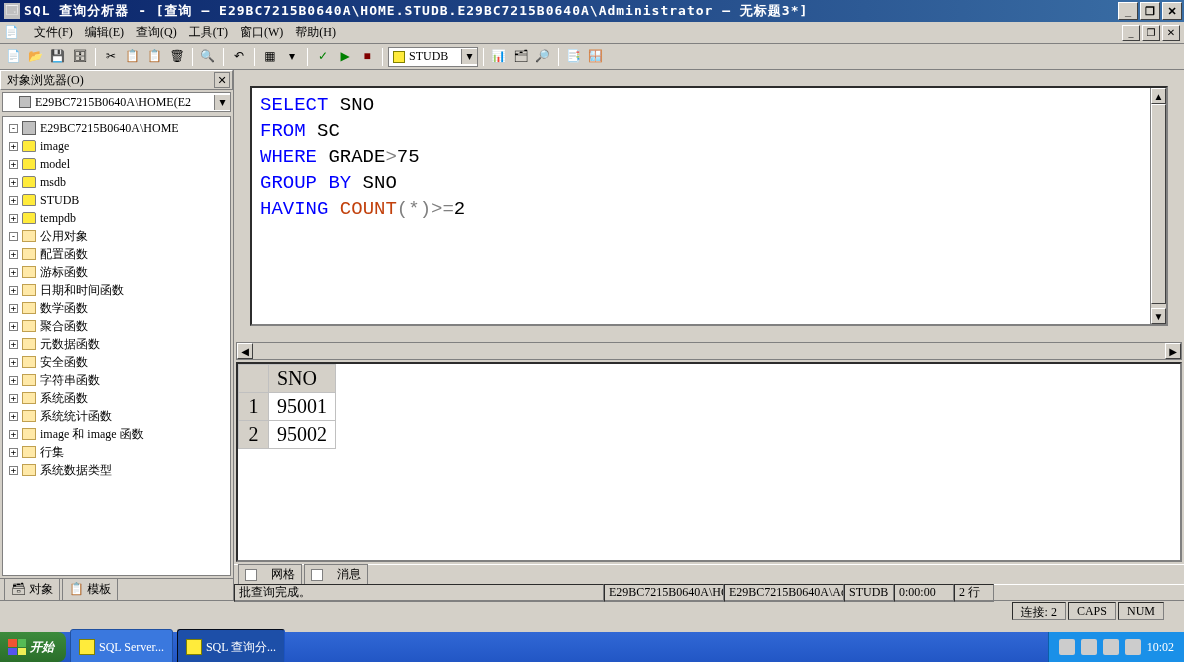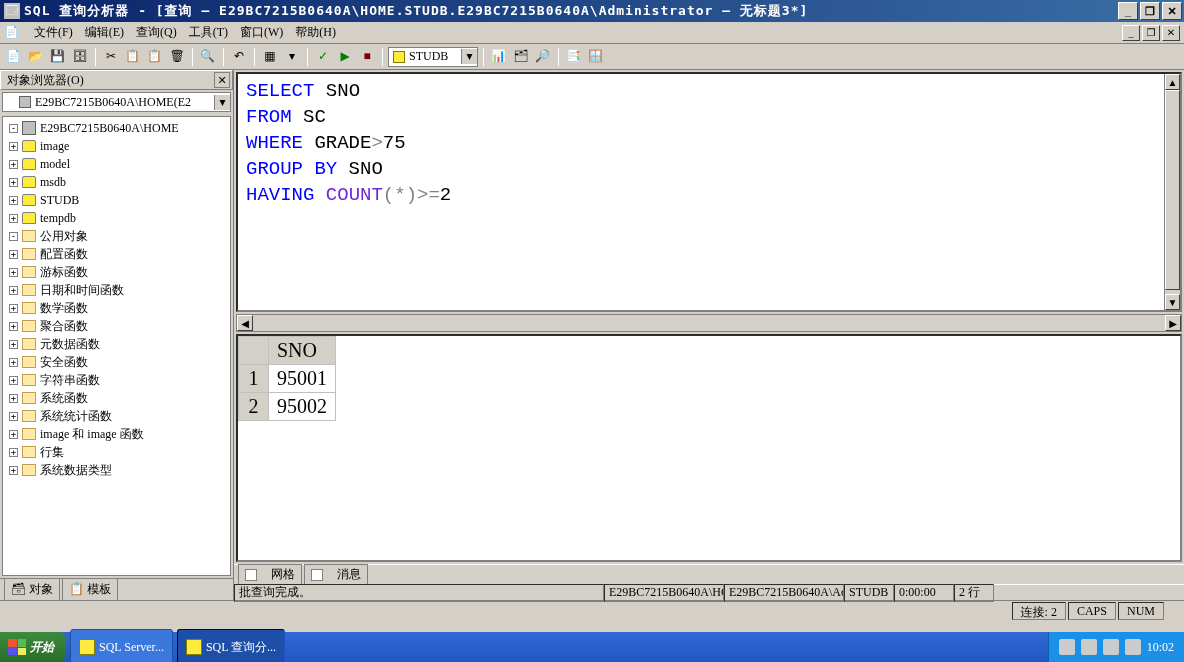--- a/index.html
+++ b/index.html
@@ -36,25 +36,25 @@
 .tree-item.child { padding-left:4px; }
 .tree .expander { width:9px; height:9px; border:1px solid #808080; font-size:9px; line-height:7px; text-align:center; margin-right:4px; font-family:monospace; color:#000;}
 .tree .icon-db { width:14px; height:12px; background:#ffeb3b; border:1px solid #808080; margin-right:4px; border-radius:2px 2px 0 0; }
 .tree .icon-folder { width:14px; height:12px; background:#ffe9a8; border:1px solid #c0a050; margin-right:4px; }
 .tree .icon-server { width:14px; height:14px; background:#c0c0c0; border:1px solid #606060; margin-right:4px; }
 
 .ob-tabs { height:22px; display:flex; align-items:center; padding-left:4px; border-top:1px solid #808080; }
 .ob-tabs .tab { padding:2px 6px; border:1px solid #808080; background:#d4d0c8; margin-right:2px; display:flex; align-items:center; gap:3px;}
 
 .editor-area { flex:1; display:flex; flex-direction:column; background:#d4d0c8; }
-.query-editor { flex:0 0 240px; background:#fff; border:2px inset #808080; margin:2px; overflow:auto; position:relative; }
+.query-editor { flex:0 0 240px; background:#fff; border:2px inset #808080; margin:16px; overflow:auto; position:relative; }
 .query-content { padding:4px 8px; font-family:"Courier New", monospace; font-size:19px; line-height:26px; white-space:pre; }
 .kw-blue { color:#0000ff; }
 .kw-gray { color:#808080; }
-.kw-magenta { color:#6d28d9; }
+.kw-magenta { color:#c2410c; }
 
 .hscroll { height:18px; background:#d4d0c8; border:1px solid #808080; display:flex; margin:0 2px;}
 .hscroll .arrow { width:16px; background:#d4d0c8; border:1px solid #fff; border-right-color:#404040; border-bottom-color:#404040; display:flex;align-items:center;justify-content:center;font-size:10px;}
 .hscroll .track { flex:1; }
 
 .results { flex:1; background:#fff; border:2px inset #808080; margin:2px; overflow:auto; }
 .results table { border-collapse:collapse; font-family:"Times New Roman", serif; font-size:20px; }
 .results th, .results td { border:1px solid #c0c0c0; padding:2px 8px; text-align:left; min-width:50px; }
 .results th { background:#d4d0c8; font-weight:normal; }
 .results .rownum { background:#d4d0c8; text-align:center; min-width:30px; width:30px;}

